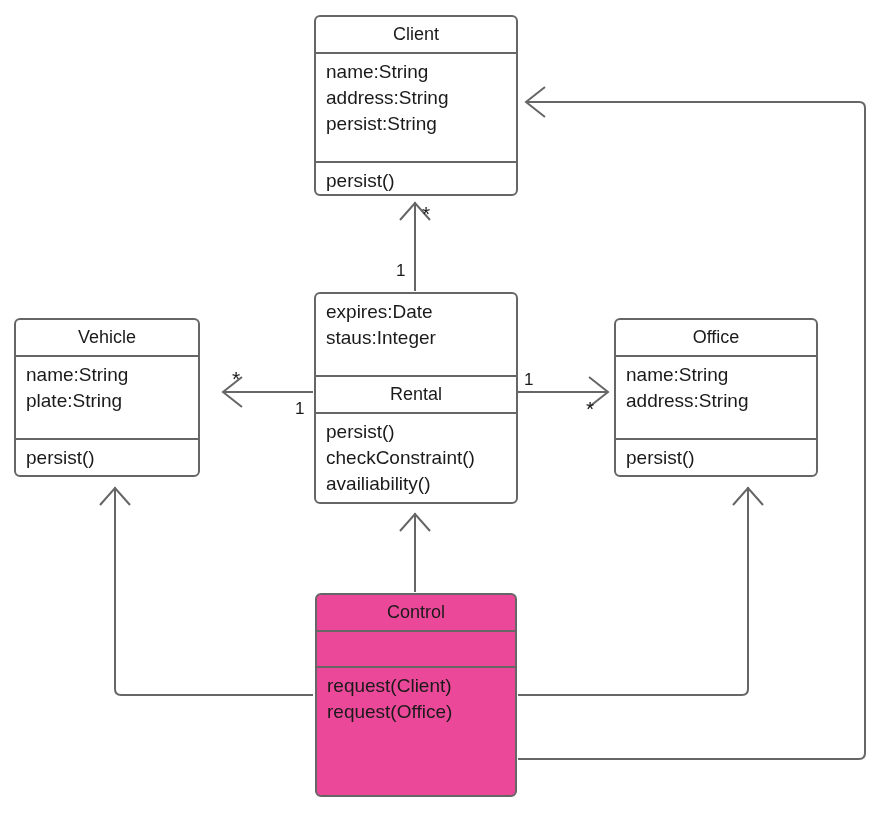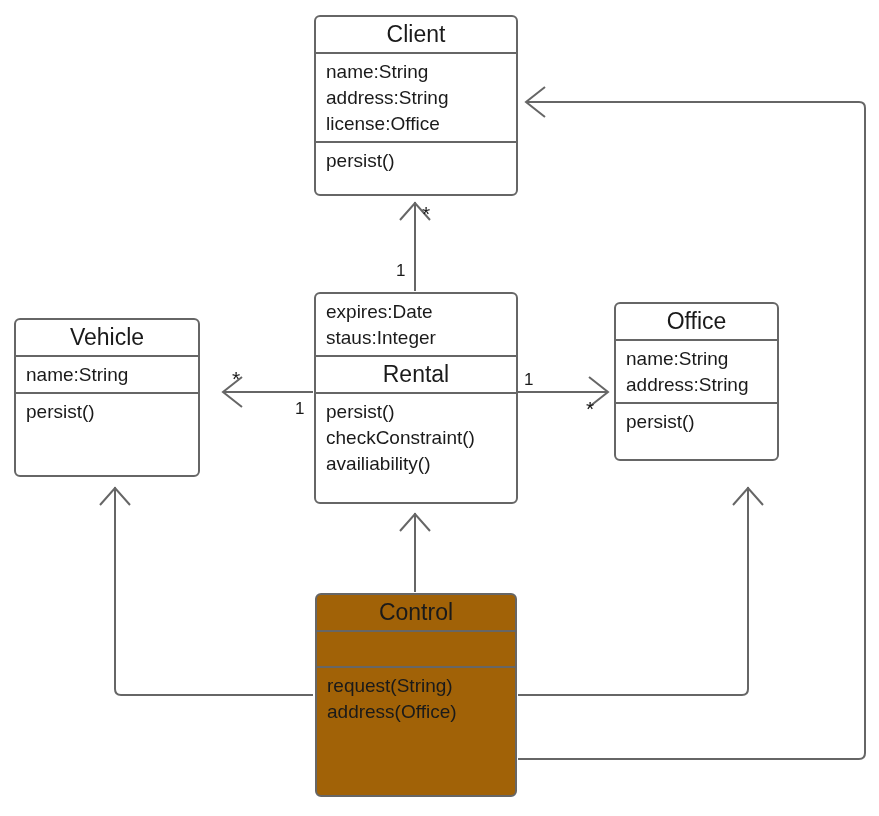--- a/index.html
+++ b/index.html
@@ -22,33 +22,33 @@
   
   .uml-class {
     position: absolute;
     box-sizing: border-box;
     border: 2px solid #666666;
     border-radius: 6px;
     background: #ffffff;
     overflow: hidden;
   }
   .uml-class.accent {
-    background: #a16207;
+    background: #ec4899;
   }
   .compartment {
     box-sizing: border-box;
-    padding: 5px 10px 4px 10px;
+    padding: 5px 10px 24px 10px;
     border-bottom: 2px solid #666666;
   }
   .compartment:last-child {
     border-bottom: none;
   }
   .compartment.title {
     text-align: center;
-    font-size: 23px;
+    font-size: 18px;
     line-height: 26px;
     padding: 4px 8px 5px 8px;
   }
   .compartment.empty {
     min-height: 36px;
     padding: 0;
   }
   .member {
     font-size: 19px;
     line-height: 26px;
@@ -129,67 +129,68 @@
       <path d="M 518 759 L 859 759 Q 865 759 865 753 L 865 108 Q 865 102 859 102 L 527 102"></path>
       <polyline class="head" points="545,87 526,102 545,117"></polyline>
     </g>
   </svg>
 
   <div class="uml-class" style="left:314px; top:15px; width:204px; height:181px;">
     <div class="compartment title">Client</div>
     <div class="compartment attributes">
       <div class="member">name:String</div>
       <div class="member">address:String</div>
-      <div class="member">license:Office</div>
+      <div class="member">persist:String</div>
     </div>
     <div class="compartment operations">
       <div class="member">persist()</div>
     </div>
   </div>
 
   <div class="uml-class" style="left:14px; top:318px; width:186px; height:159px;">
     <div class="compartment title">Vehicle</div>
     <div class="compartment attributes">
       <div class="member">name:String</div>
+      <div class="member">plate:String</div>
     </div>
     <div class="compartment operations">
       <div class="member">persist()</div>
     </div>
   </div>
 
   <div class="uml-class" style="left:314px; top:292px; width:204px; height:212px;">
     <div class="compartment attributes">
       <div class="member">expires:Date</div>
       <div class="member">staus:Integer</div>
     </div>
     <div class="compartment title">Rental</div>
     <div class="compartment operations">
       <div class="member">persist()</div>
       <div class="member">checkConstraint()</div>
       <div class="member">availiability()</div>
     </div>
   </div>
 
-  <div class="uml-class" style="left:614px; top:302px; width:165px; height:159px;">
+  <div class="uml-class" style="left:614px; top:318px; width:204px; height:159px;">
     <div class="compartment title">Office</div>
     <div class="compartment attributes">
       <div class="member">name:String</div>
       <div class="member">address:String</div>
     </div>
     <div class="compartment operations">
       <div class="member">persist()</div>
     </div>
   </div>
 
   <div class="uml-class accent" style="left:315px; top:593px; width:202px; height:204px;">
     <div class="compartment title">Control</div>
     <div class="compartment attributes empty"></div>
     <div class="compartment operations">
-      <div class="member">request(String)</div>
-      <div class="member">address(Office)</div>
+      <div class="member">request(Client)</div>
+      <div class="member">request(Office)</div>
     </div>
   </div>
 
   <div class="edge-label star" style="left:422px; top:205px;">*</div>
   <div class="edge-label" style="left:396px; top:262px;">1</div>
 
   <div class="edge-label star" style="left:232px; top:370px;">*</div>
   <div class="edge-label" style="left:295px; top:400px;">1</div>
 
   <div class="edge-label" style="left:524px; top:371px;">1</div>

